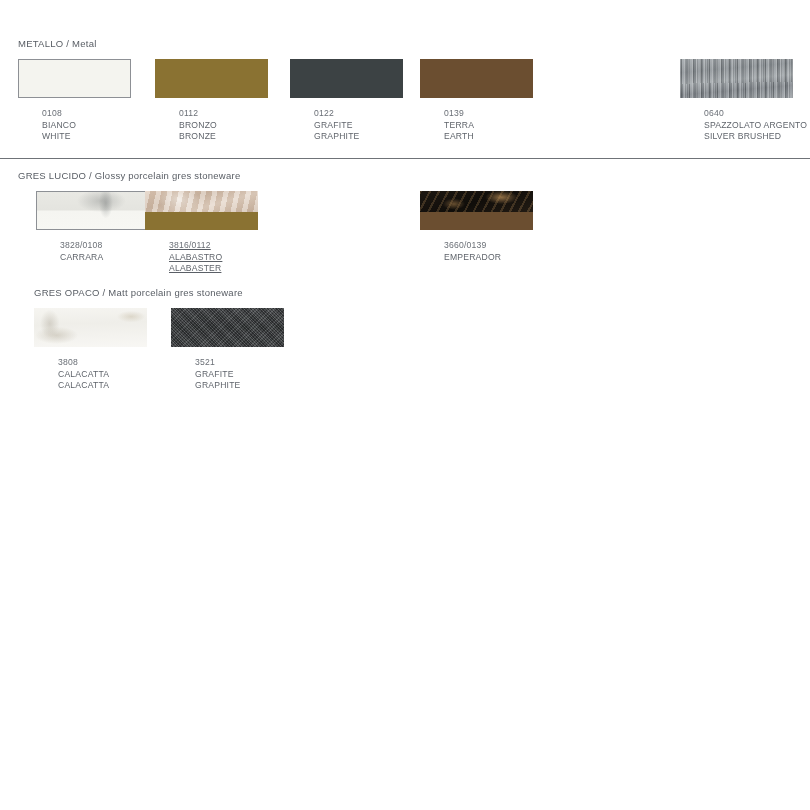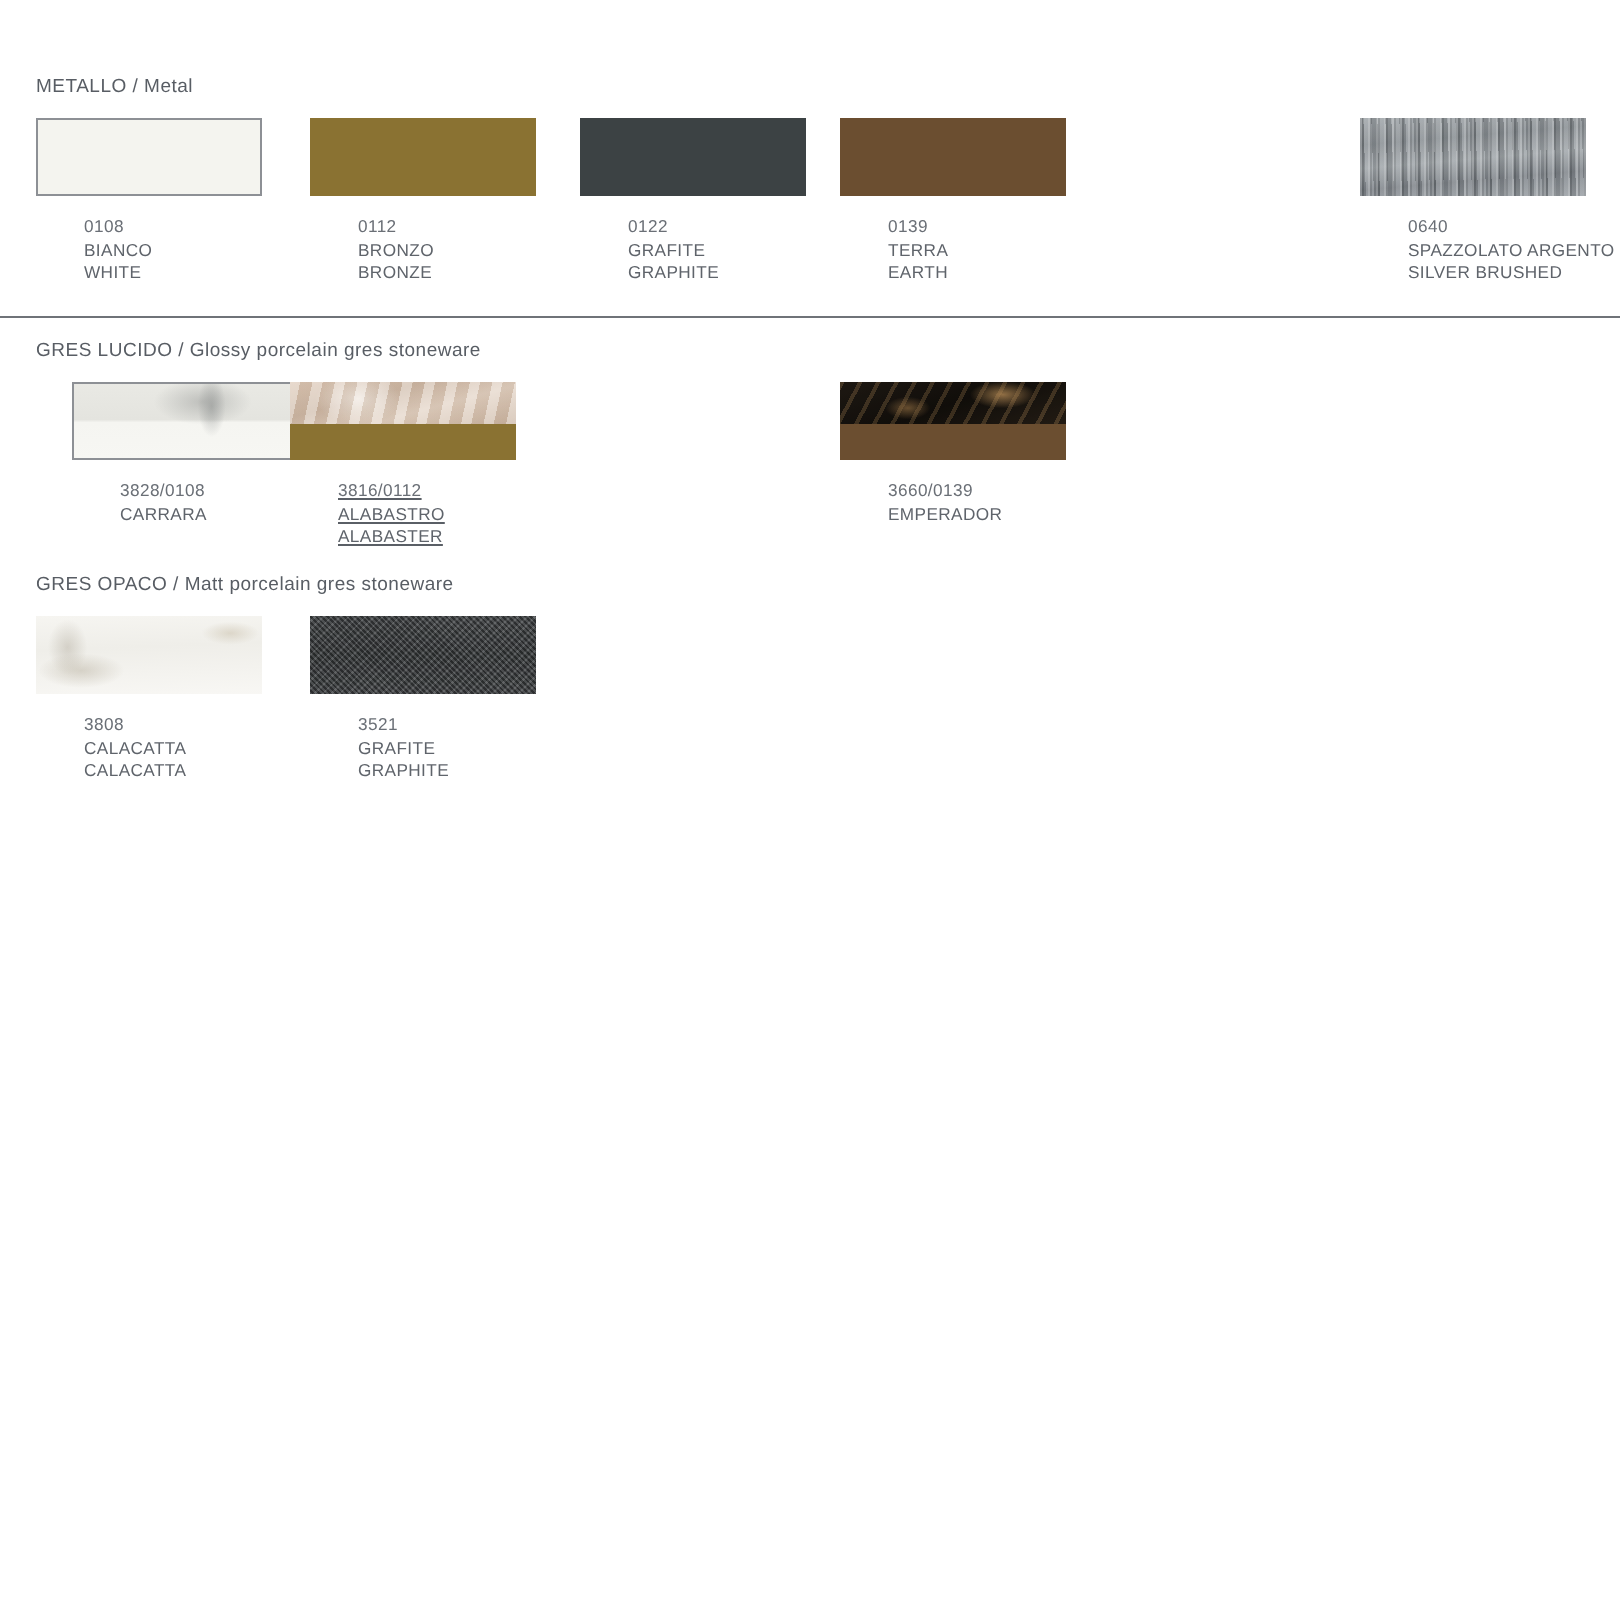--- a/index.html
+++ b/index.html
@@ -23,21 +23,21 @@
     height: 810px;
   }
 
   .section {
     position: absolute;
     left: 0;
     width: 672px;
   }
   .section-metal   { top: 38px; }
   .section-glossy  { top: 170px; }
-  .section-matt    { top: 287px; }
+  .section-matt    { top: 287px; padding-left: 16px; }
 
   .divider {
     position: absolute;
     left: 0;
     top: 158px;
     width: 810px;
     height: 1px;
     background: #6f7378;
   }
 

